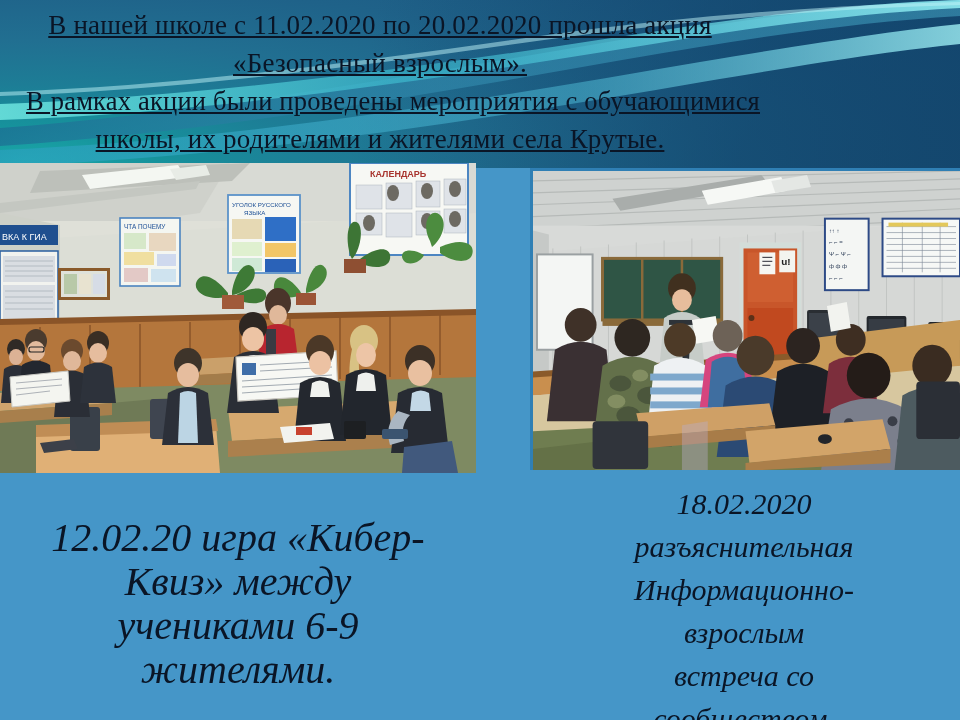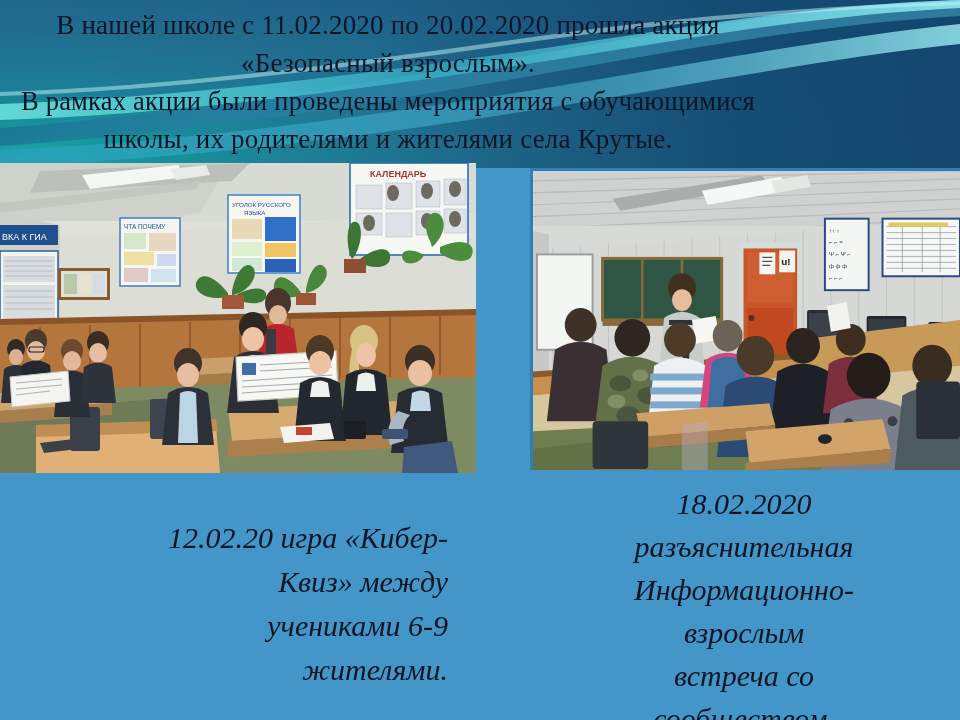--- a/index.html
+++ b/index.html
@@ -25,47 +25,48 @@
   
   .bg-top-right{
     position:absolute;left:0;top:0;width:960px;height:168px;
     background:linear-gradient(100deg, rgba(10,60,95,0) 38%, rgba(14,62,100,.55) 78%, rgba(16,64,102,.72) 100%);
   }
   
   .swoosh{position:absolute;left:0;top:0;width:960px;height:170px;}
 
   
   .title{
-    position:absolute;left:8px;top:6px;width:760px;
+    position:absolute;left:0;top:6px;width:760px;
     text-align:center;
     color:#0a1526;
     font-size:27px;
     line-height:38px;
     letter-spacing:.2px;
     font-family:"Liberation Serif","DejaVu Serif",serif;
+    text-decoration:underline;
   }
   .title .ln{display:block;white-space:nowrap;}
-  .title .ln.wide{font-size:26.5px;}
+  .title .ln.wide{font-size:26.5px;text-align:right;}
 
   
   .photo{
     position:absolute;overflow:hidden;background:#cfd4d6;
   }
   .photo-left{left:0;top:163px;width:476px;height:310px;}
   .photo-right{left:530px;top:168px;width:430px;height:302px;
                border-top:3px solid #2f7fb4;border-left:3px solid #2f7fb4;box-sizing:border-box;}
   .ph-canvas{position:absolute;inset:0;display:block;}
 
   
   .caption{
     position:absolute;text-align:center;color:#0a1526;
     font-family:"Liberation Serif","DejaVu Serif",serif;
   }
   .cap-left{
-    left:28px;top:516px;width:420px;font-size:30px;line-height:44px;text-align:right;
+    left:28px;top:516px;width:420px;font-size:40px;line-height:44px;
   }
   .cap-right{
     left:534px;top:482px;width:420px;font-size:30px;line-height:43px;
   }
   .cap-line{display:block;font-style:italic;}
 </style>
 </head>
 <body>
 
 <div class="slide">

